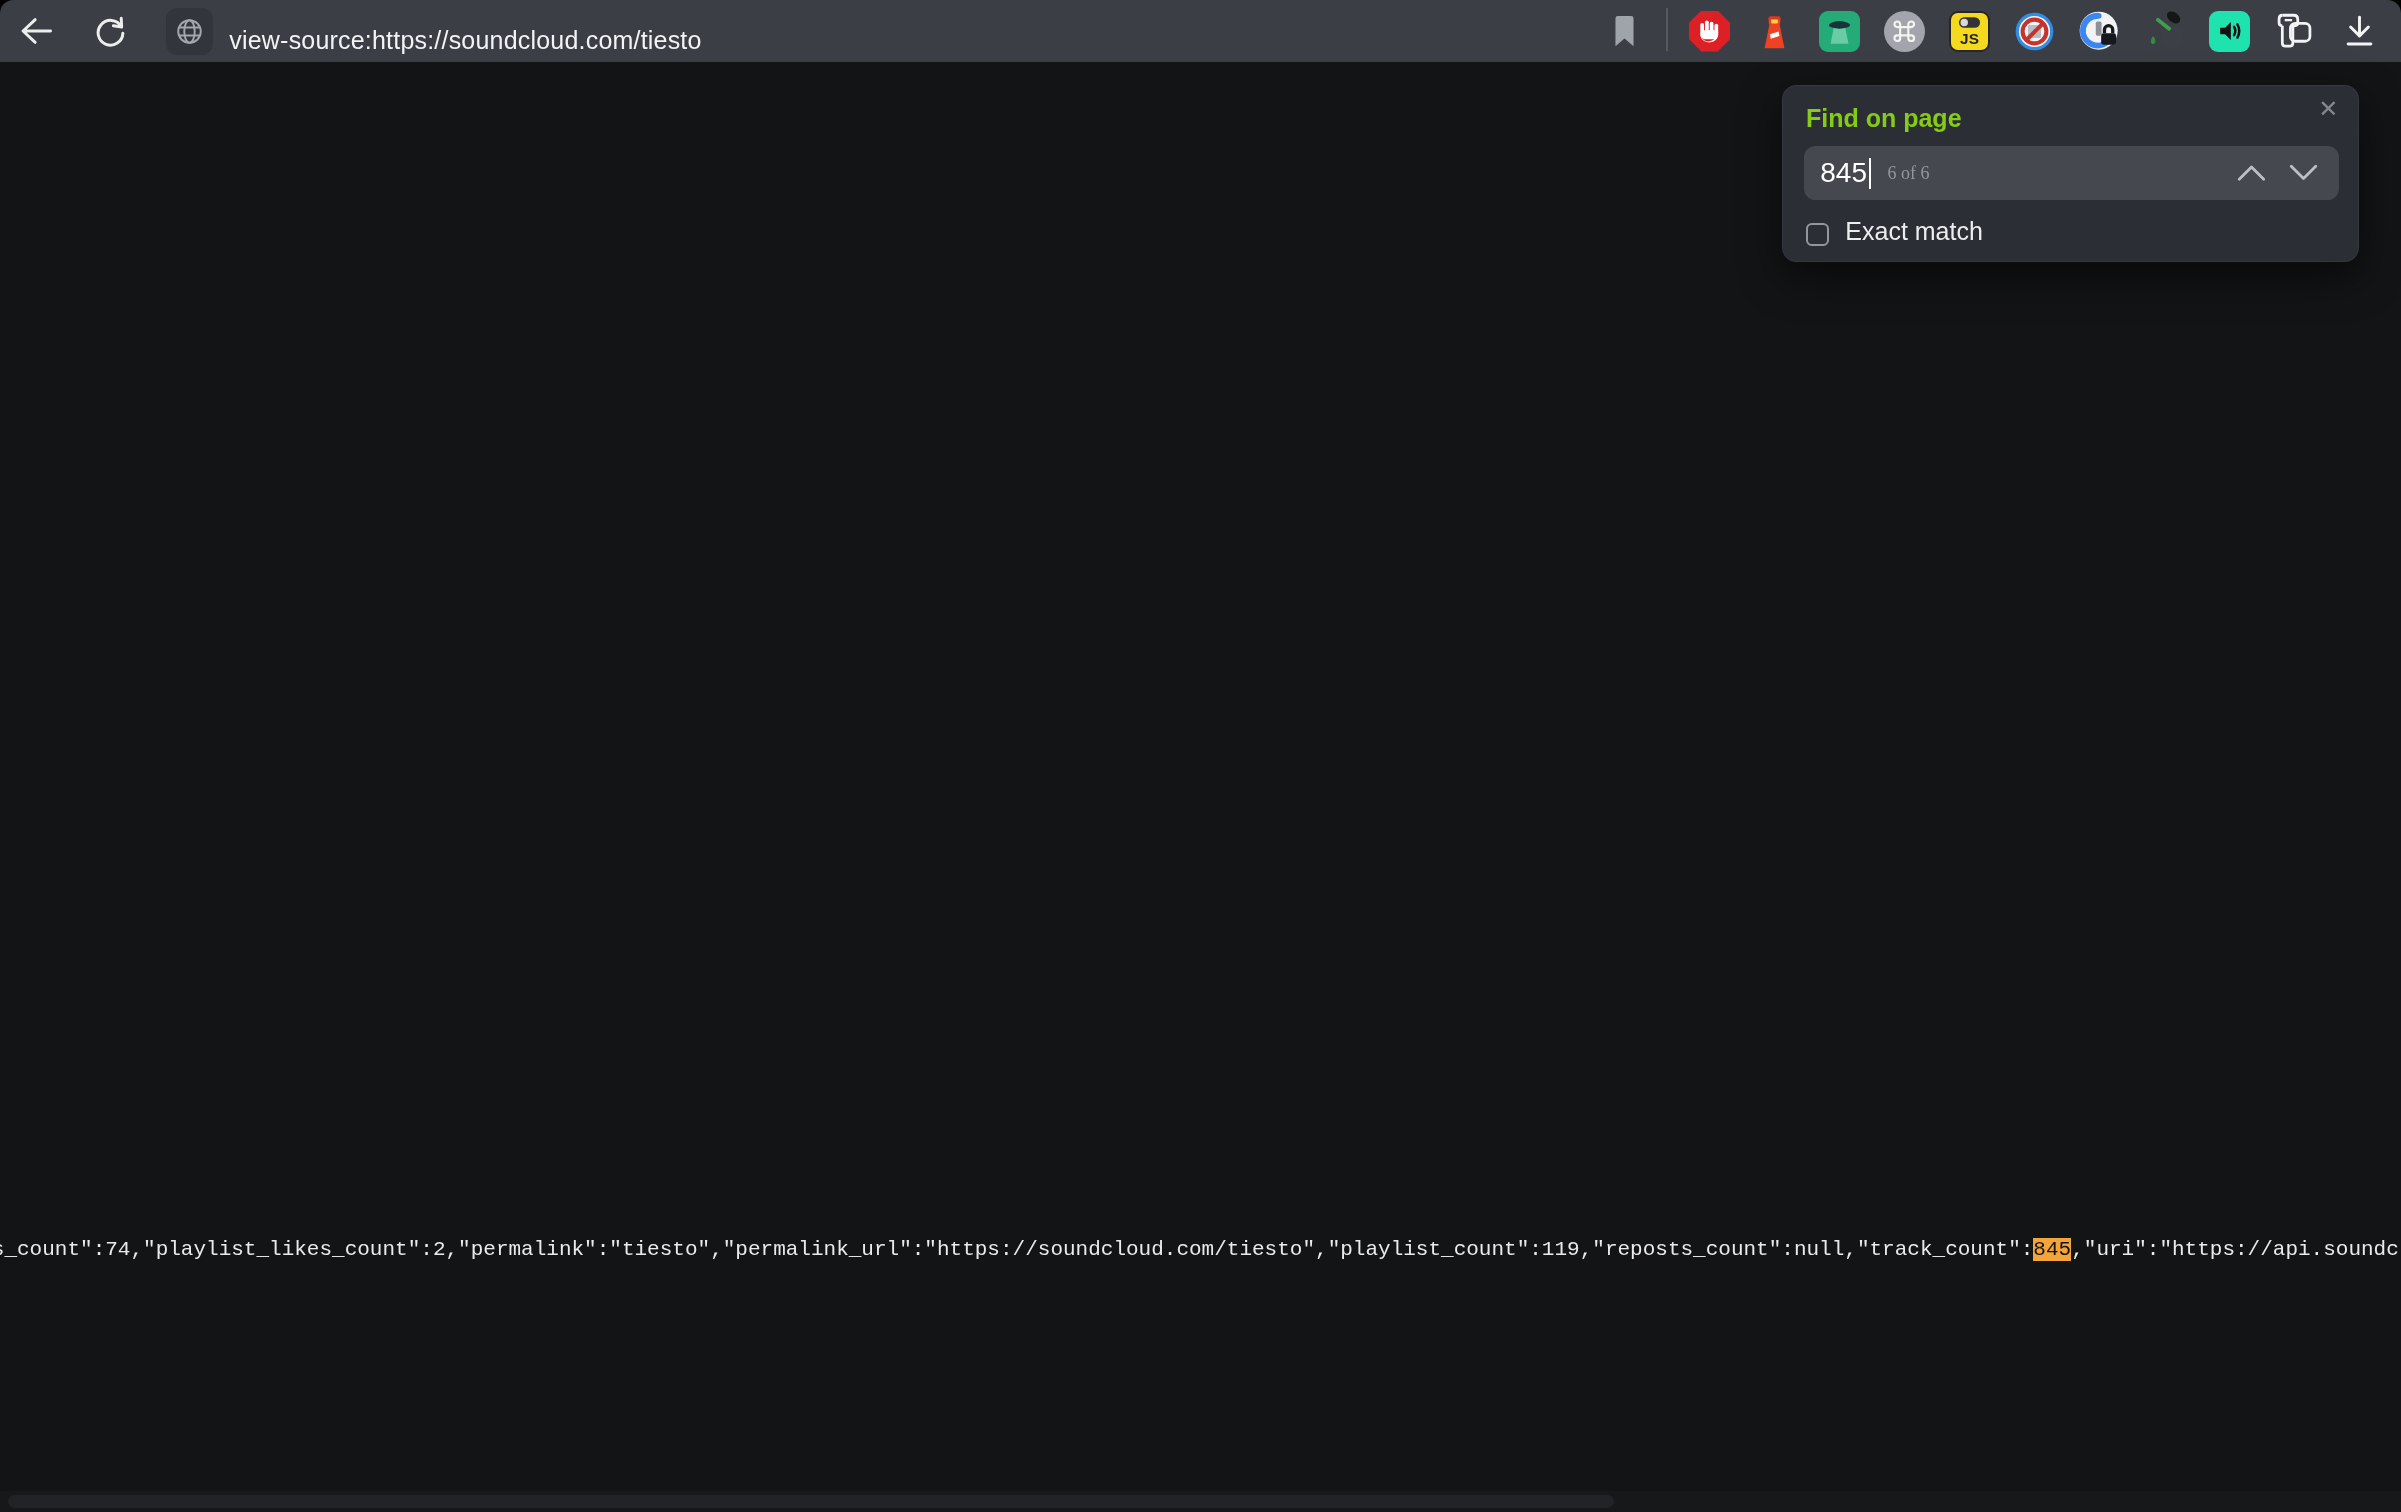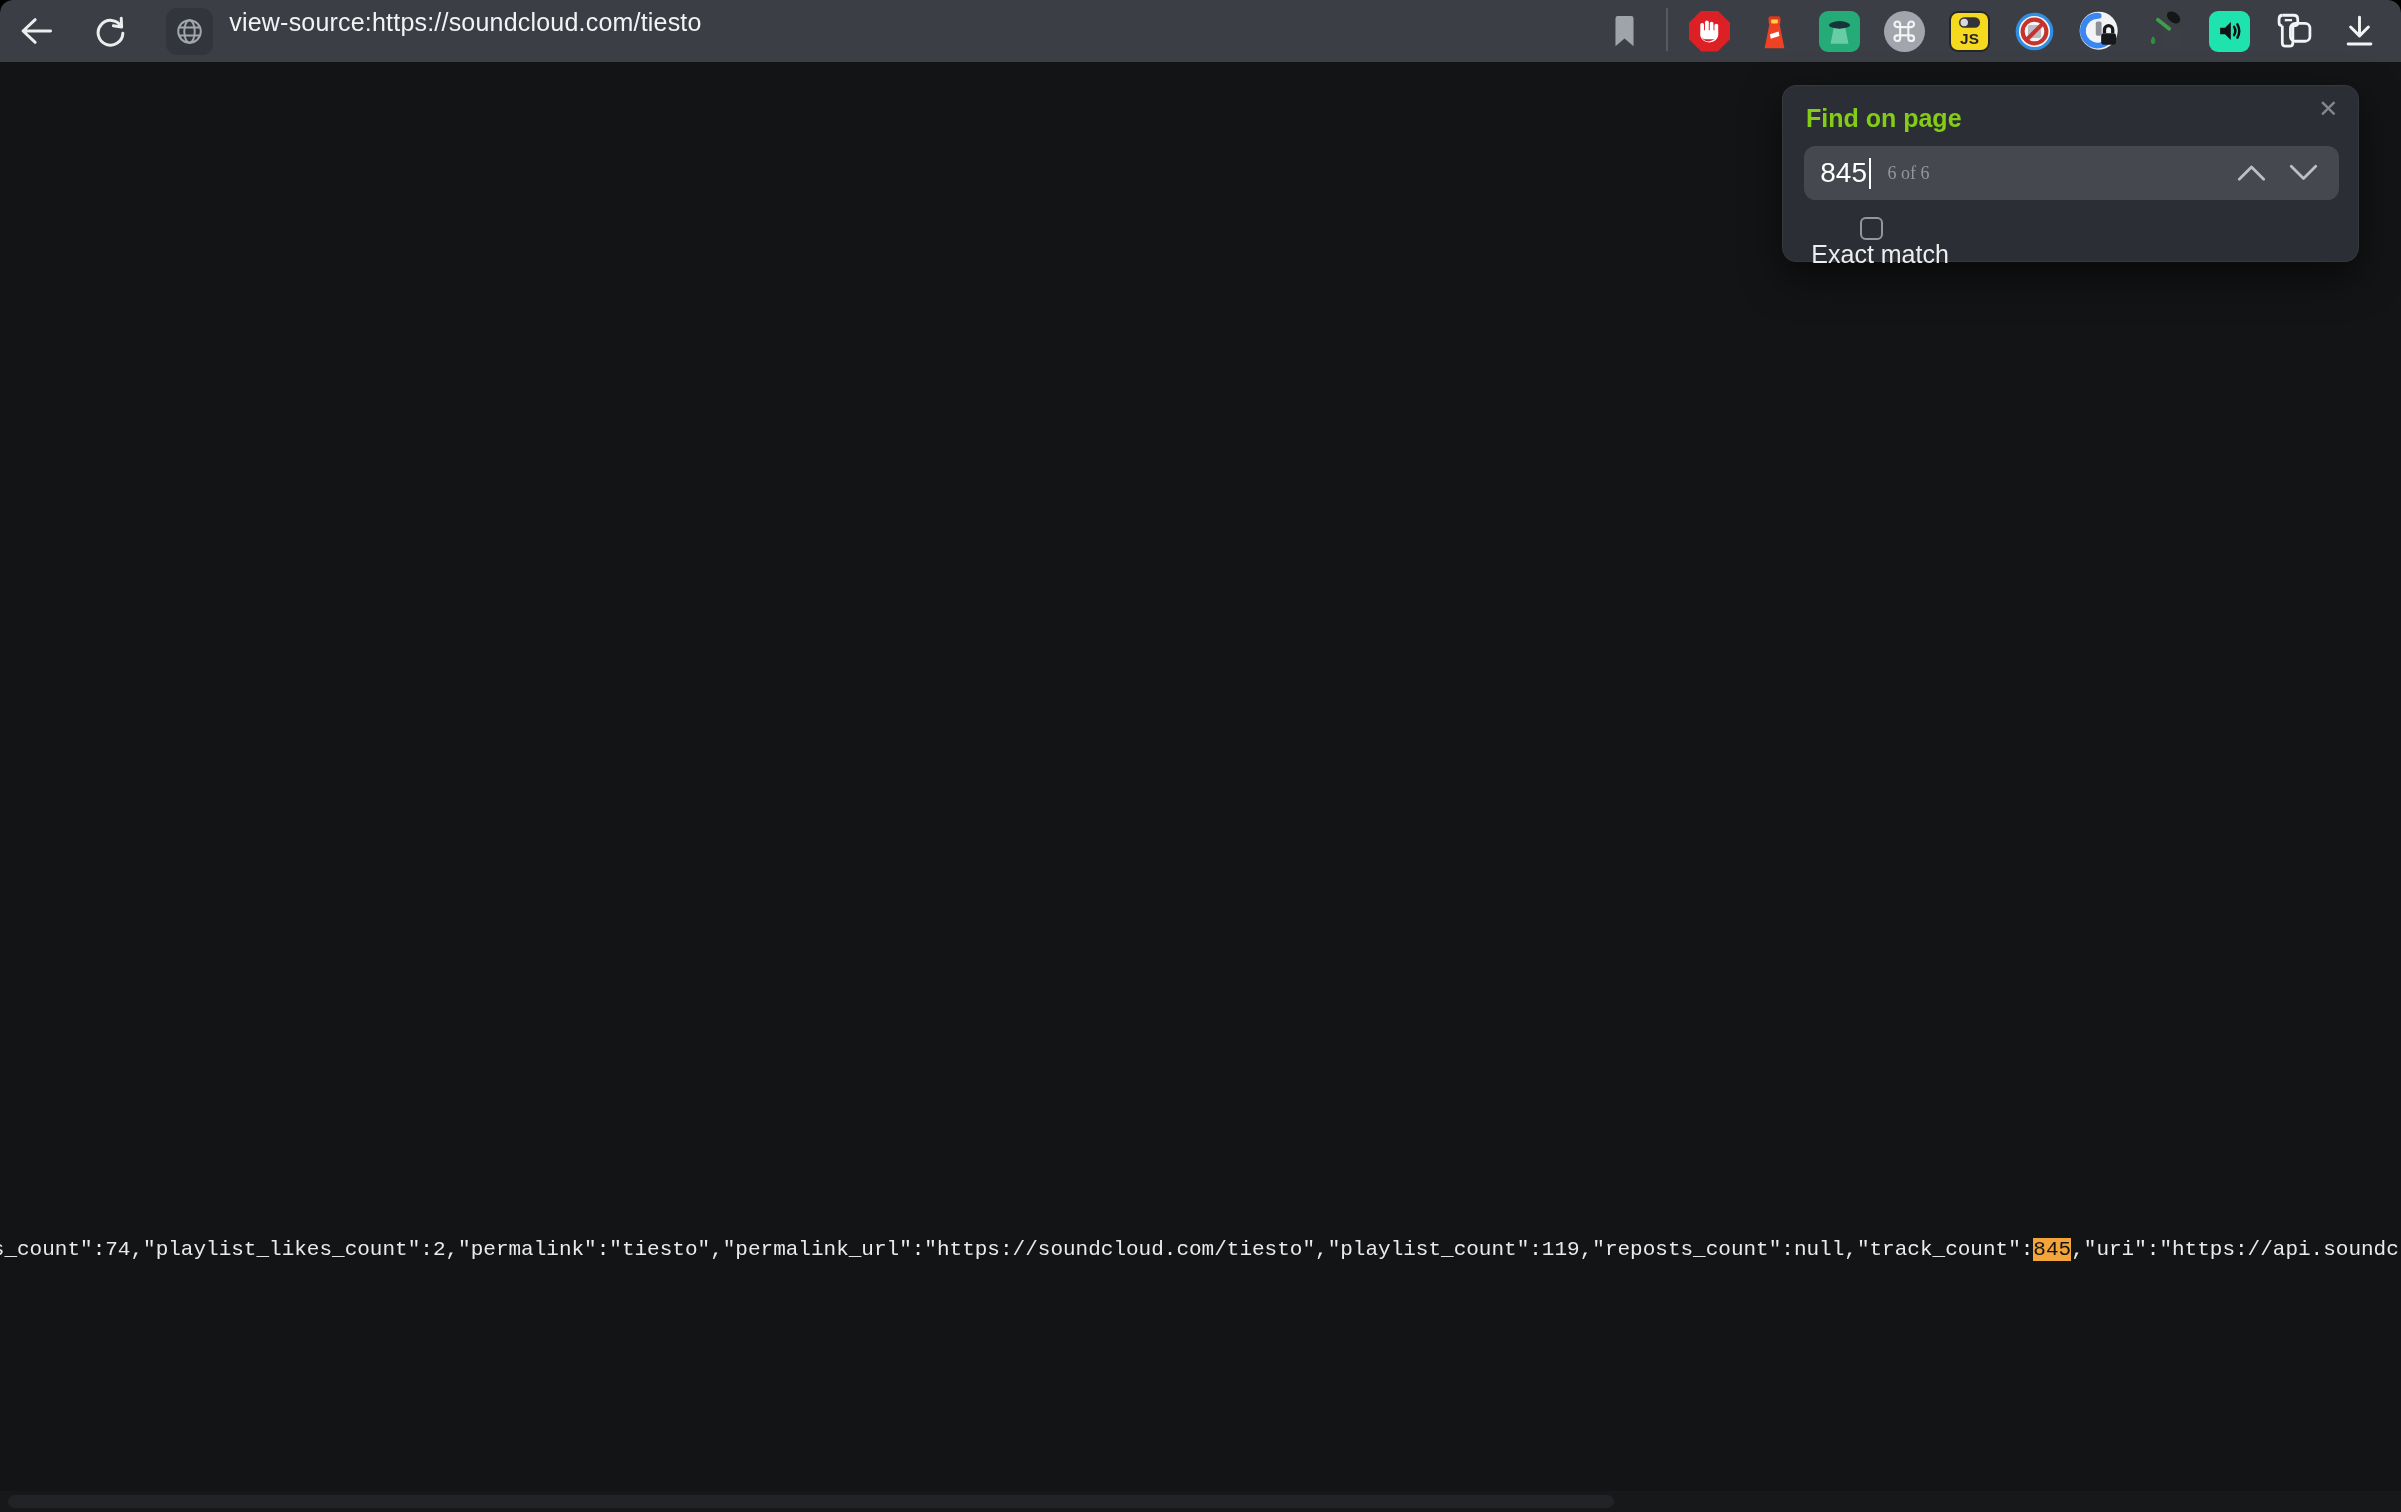--- a/index.html
+++ b/index.html
@@ -3,21 +3,21 @@
 <meta charset="utf-8">
 <style>
   * { margin:0; padding:0; box-sizing:border-box; }
   html,body { width:2401px; height:1512px; background:#000; overflow:hidden;
               font-family:"Liberation Sans", sans-serif; }
   .window { position:absolute; inset:0; background:#131415; border-radius:13px 13px 0 0; overflow:hidden; }
 
   
   .toolbar { position:relative; height:62px; background:#3b3e45; display:flex; align-items:center; border-radius:13px 13px 0 0; }
   .nav-btn { width:46px; height:46px; display:flex; align-items:center; justify-content:center; margin-left:13px; cursor:pointer; }
-  .url-chip { display:flex; align-items:flex-start; margin-left:33px; }
+  .url-chip { display:flex; align-items:flex-end; margin-left:33px; }
   .globe-box { width:47px; height:47px; border-radius:11.4px; background:#32353b; display:flex; align-items:center; justify-content:center; }
   .url-text { margin-left:16.3px; font-size:25px; font-weight:500; color:#f2f3f4; letter-spacing:0.2px; white-space:nowrap; }
   .tb-spacer { flex:1; }
   .tb-right { display:flex; align-items:flex-start; gap:0; margin-right:18px; }
   .tb-icon { width:47px; height:47px; display:flex; align-items:center; justify-content:center; margin-left:18px; cursor:pointer; }
   .tb-divider { width:1.6px; height:43px; background:#565960; margin-left:18px; }
 
   .ext-badge { width:41px; height:41px; border-radius:9px; display:flex; align-items:center; justify-content:center; position:relative; }
 
   
@@ -26,21 +26,21 @@
     box-shadow:0 14.7px 39px rgba(0,0,0,0.55); z-index:5; }
   .find-title { position:absolute; left:23px; top:18px; font-size:25px; font-weight:700; color:#84cc16; }
   .find-close { position:absolute; right:19.6px; top:11.4px; font-size:24px; color:#84868c; cursor:pointer; line-height:1; }
   .find-input { position:absolute; left:21px; top:60px; width:535px; height:54px; background:#45484f;
     border-radius:11.4px; display:flex; align-items:center; padding:0 16.3px; cursor:text; }
   .find-query { font-size:28px; color:#ffffff; white-space:pre; }
   .find-caret { width:2.5px; height:31px; background:#ffffff; margin-left:1.6px; }
   .find-counter { font-size:18px; color:#94969c; margin-left:16.3px; white-space:pre;font-family:Liberation Serif, serif; }
   .find-nav { margin-left:auto; display:flex; align-items:center; gap:21px; padding-right:3.3px; }
   .find-nav svg { cursor:pointer; display:block; }
-  .find-exact { position:absolute; left:12px; top:131px; display:flex; align-items:center;flex-direction:column; }
+  .find-exact { position:absolute; left:23px; top:131px; display:flex; align-items:flex-end; }
   .find-checkbox { width:23px; height:23px; border:2.5px solid #94969c; border-radius:5.7px; background:transparent; cursor:pointer; }
   .find-exact-label { margin-left:16.3px; font-size:25px; color:#ecedee; }
 
   
   .code-line { position:absolute; left:-8.2px; top:1236px; white-space:pre;
     font-family:"Liberation Mono", monospace; font-size:21px; line-height:28px; color:#eaeaea; }
   .code-line .hl { background:#f3a43b; color:#141414; }
 
   
   .hscroll-track { position:absolute; left:0; bottom:0; width:2401px; height:21px; background:#17181a; }

